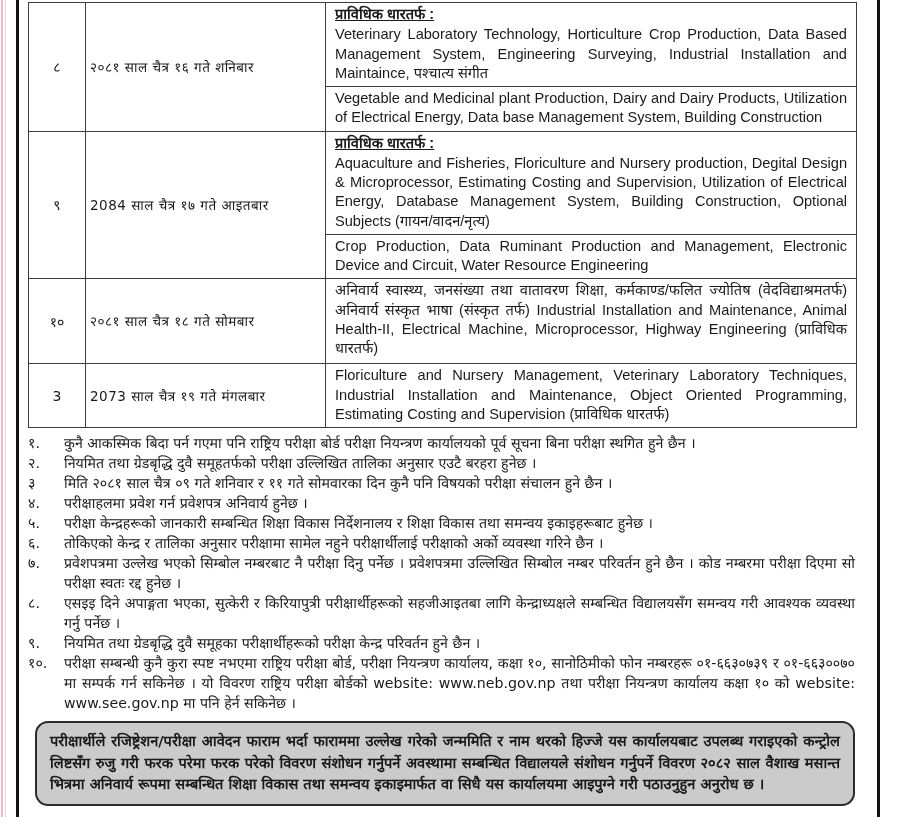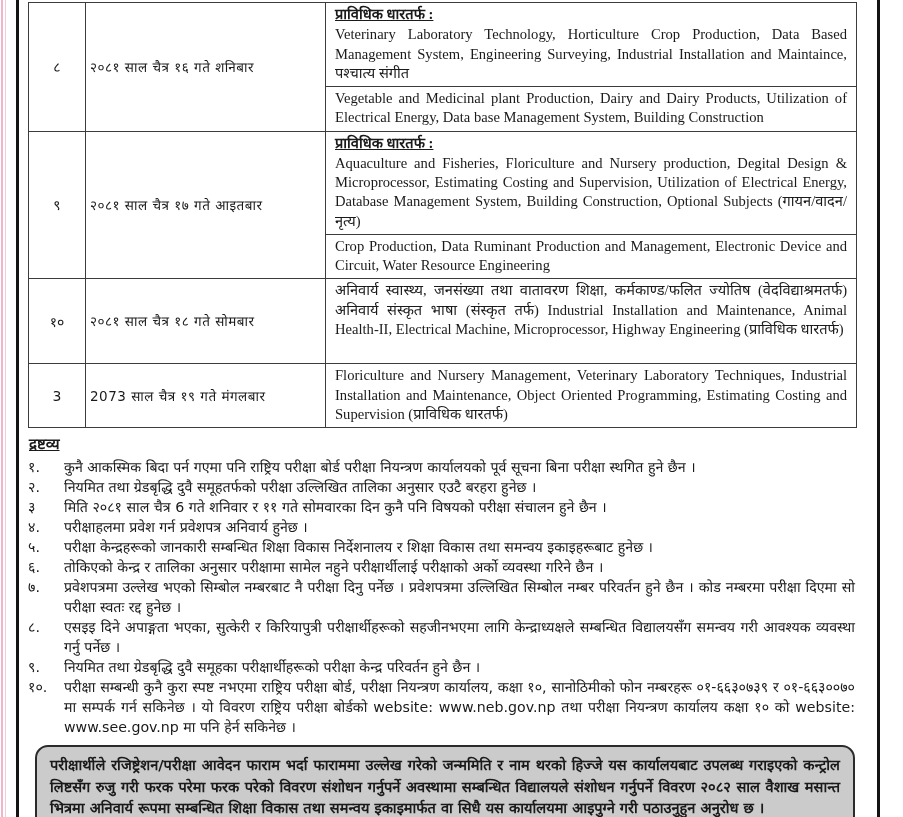--- a/index.html
+++ b/index.html
@@ -26,21 +26,21 @@
   td.sn-cell {
     width: 57px; text-align: center; vertical-align: middle;
     font-size: 14px; padding: 2px;
   }
   td.date-cell {
     width: 240px; vertical-align: middle;
     font-size: 13.5px; padding: 2px 4px; letter-spacing: 0.5px;
   }
   td.subj-cell {
     width: 531px; vertical-align: top;
-    font-family: Liberation Serif, serif;
+    font-family: Liberation Sans, sans-serif;
     font-size: 14.6px; line-height: 1.32; text-align: justify;
     padding: 2px 9px 3px 9px;
   }
   .subj-heading {
     display: block; font-weight: bold; text-decoration: underline;
     text-align: left; margin-bottom: 1px;
   }
   .h-r8a { height: 76px; } .h-r8b { height: 37px; }
   .h-r9a { height: 99px; } .h-r9b { height: 39px; }
   .h-r10 { height: 85px; margin-top: 10px; } .h-r11 { height: 56px; }
@@ -86,21 +86,21 @@
         <span class="subj-heading">प्राविधिक धारतर्फ :</span>
         <span>Veterinary Laboratory Technology, Horticulture Crop Production, Data Based Management System, Engineering Surveying, Industrial Installation and Maintaince, पश्चात्य संगीत</span>
       </td>
     </tr>
     <tr>
       <td class="subj-cell h-r8b">Vegetable and Medicinal plant Production, Dairy and Dairy Products, Utilization of Electrical Energy, Data base  Management System, Building Construction</td>
     </tr>
 
     <tr>
       <td class="sn-cell" rowspan="2">९</td>
-      <td class="date-cell" rowspan="2">२०८१ साल चैत्र १७ गते आइतबार</td>
+      <td class="date-cell" rowspan="2">2084 साल चैत्र १७ गते आइतबार</td>
       <td class="subj-cell h-r9a">
         <span class="subj-heading">प्राविधिक धारतर्फ :</span>
         <span>Aquaculture and Fisheries, Floriculture and Nursery production, Degital Design &amp; Microprocessor, Estimating Costing and Supervision, Utilization of Electrical Energy, Database  Management System, Building Construction, Optional Subjects (गायन/वादन/नृत्य)</span>
       </td>
     </tr>
     <tr>
       <td class="subj-cell h-r9b">Crop Production, Data Ruminant Production and Management, Electronic Device and Circuit, Water Resource Engineering</td>
     </tr>
 
     <tr>
@@ -111,53 +111,52 @@
 
     <tr>
       <td class="sn-cell">3</td>
       <td class="date-cell">2073 साल चैत्र १९ गते मंगलबार</td>
       <td class="subj-cell h-r11">Floriculture and Nursery Management, Veterinary Laboratory Techniques, Industrial Installation and Maintenance, Object Oriented Programming, Estimating Costing and Supervision (प्राविधिक धारतर्फ)</td>
     </tr>
   </tbody>
     </table>
 
   <div class="notes">
-    <div class="notes-heading">द्रष्टव्य</div>
 
     <div class="note-item">
       <span class="note-num">१.</span>
       <span class="note-text">कुनै आकस्मिक बिदा पर्न गएमा पनि राष्ट्रिय परीक्षा बोर्ड परीक्षा नियन्त्रण कार्यालयको पूर्व सूचना बिना परीक्षा स्थगित हुने छैन ।</span>
     </div>
     <div class="note-item">
       <span class="note-num">२.</span>
       <span class="note-text">नियमित तथा ग्रेडबृद्धि दुवै समूहतर्फको परीक्षा उल्लिखित तालिका अनुसार एउटै बरहरा हुनेछ ।</span>
     </div>
     <div class="note-item">
       <span class="note-num">३</span>
-      <span class="note-text">मिति २०८१ साल चैत्र 6 गते शनिवार र ११ गते सोमवारका दिन कुनै पनि विषयको परीक्षा संचालन हुने छैन ।</span>
+      <span class="note-text">मिति २०८१ साल चैत्र ०९ गते शनिवार र ११ गते सोमवारका दिन कुनै पनि विषयको परीक्षा संचालन हुने छैन ।</span>
     </div>
     <div class="note-item">
       <span class="note-num">४.</span>
       <span class="note-text">परीक्षाहलमा प्रवेश गर्न प्रवेशपत्र अनिवार्य हुनेछ ।</span>
     </div>
     <div class="note-item">
       <span class="note-num">५.</span>
       <span class="note-text">परीक्षा केन्द्रहरूको जानकारी सम्बन्धित शिक्षा विकास निर्देशनालय र शिक्षा विकास तथा समन्वय इकाइहरूबाट हुनेछ ।</span>
     </div>
     <div class="note-item">
       <span class="note-num">६.</span>
       <span class="note-text">तोकिएको केन्द्र र तालिका अनुसार परीक्षामा सामेल नहुने परीक्षार्थीलाई परीक्षाको अर्को व्यवस्था गरिने छैन ।</span>
     </div>
     <div class="note-item">
       <span class="note-num">७.</span>
       <span class="note-text">प्रवेशपत्रमा उल्लेख भएको सिम्बोल नम्बरबाट नै परीक्षा दिनु पर्नेछ । प्रवेशपत्रमा उल्लिखित सिम्बोल नम्बर परिवर्तन हुने छैन । कोड नम्बरमा परीक्षा दिएमा सो परीक्षा स्वतः रद्द हुनेछ ।</span>
     </div>
     <div class="note-item">
       <span class="note-num">८.</span>
-      <span class="note-text">एसइइ दिने अपाङ्गता भएका, सुत्केरी र किरियापुत्री परीक्षार्थीहरूको सहजीनभएमा लागि केन्द्राध्यक्षले सम्बन्धित विद्यालयसँग समन्वय गरी आवश्यक व्यवस्था गर्नु पर्नेछ ।</span>
+      <span class="note-text">एसइइ दिने अपाङ्गता भएका, सुत्केरी र किरियापुत्री परीक्षार्थीहरूको सहजीआइतबा लागि केन्द्राध्यक्षले सम्बन्धित विद्यालयसँग समन्वय गरी आवश्यक व्यवस्था गर्नु पर्नेछ ।</span>
     </div>
     <div class="note-item">
       <span class="note-num">९.</span>
       <span class="note-text">नियमित तथा ग्रेडबृद्धि दुवै समूहका परीक्षार्थीहरूको परीक्षा केन्द्र परिवर्तन हुने छैन ।</span>
     </div>
     <div class="note-item">
       <span class="note-num">१०.</span>
       <span class="note-text">परीक्षा सम्बन्धी कुनै कुरा स्पष्ट नभएमा राष्ट्रिय परीक्षा बोर्ड, परीक्षा नियन्त्रण कार्यालय, कक्षा १०, सानोठिमीको फोन नम्बरहरू ०१-६६३०७३९ र ०१-६६३००७० मा सम्पर्क गर्न सकिनेछ । यो विवरण राष्ट्रिय परीक्षा बोर्डको website: www.neb.gov.np तथा परीक्षा नियन्त्रण कार्यालय कक्षा १० को website: www.see.gov.np मा पनि हेर्न सकिनेछ ।</span>
     </div>
   </div>

